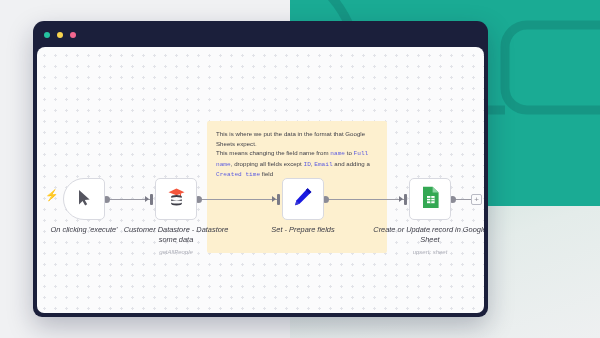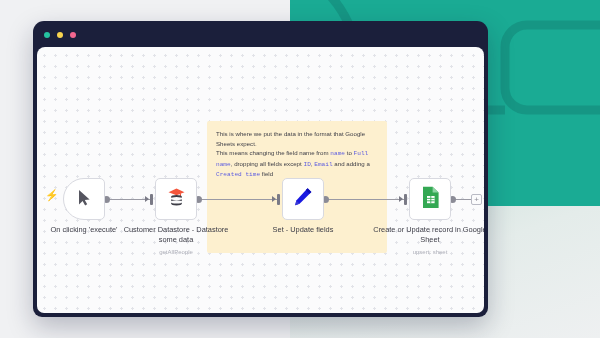--- a/index.html
+++ b/index.html
@@ -165,20 +165,21 @@
     border-radius: 21px 5px 5px 21px;
   }
   .node-label {
     position: absolute;
     width: 116px;
     text-align: center;
     font-size: 7.4px;
     line-height: 10.2px;
     color: #3b3b45;
     top: 178px;
+    font-style: italic;
   }
   .node-sub {
     display: block;
     font-size: 6px;
     color: #adaeb8;
     margin-top: 1.5px;
   }
   .bolt {
     position: absolute;
     top: 143px;
@@ -297,21 +298,21 @@
       <div class="node" style="left:245px;">
         <span>
           <svg width="22" height="22" viewBox="0 0 22 22" xmlns="http://www.w3.org/2000/svg">
             <path d="M 15.6 2.2 L 19.4 6 L 7.6 17.8 L 3.1 19.2 L 4.3 14.5 Z" fill="#1a1ae0"></path>
             <path d="M 4.3 14.5 L 3.1 19.2 L 7.6 17.8 Z" fill="#3a3ad6"></path>
             <path d="M 15.6 2.2 L 19.4 6 L 17.6 7.8 L 13.8 4 Z" fill="#0f0fb4"></path>
           </svg>
         </span>
       </div>
       <div class="node-label" style="left:208px;">
-        <span>Set - Update fields</span>
+        <span>Set - Prepare fields</span>
       </div>
 
       <div class="node" style="left:372px;">
         <span>
           <svg width="19" height="23" viewBox="0 0 19 23" xmlns="http://www.w3.org/2000/svg">
             <path d="M 2 0.8 L 11.6 0.8 L 17.6 6.6 L 17.6 22 L 2 22 Z" fill="#34a853"></path>
             <path d="M 11.6 0.8 L 17.6 6.6 L 11.6 6.6 Z" fill="#8ed4a4"></path>
             <rect x="6" y="10" width="7.6" height="7.2" fill="#ffffff"></rect>
             <g stroke="#34a853" stroke-width="0.9">
               <line x1="6" y1="12.4" x2="13.6" y2="12.4"></line>

